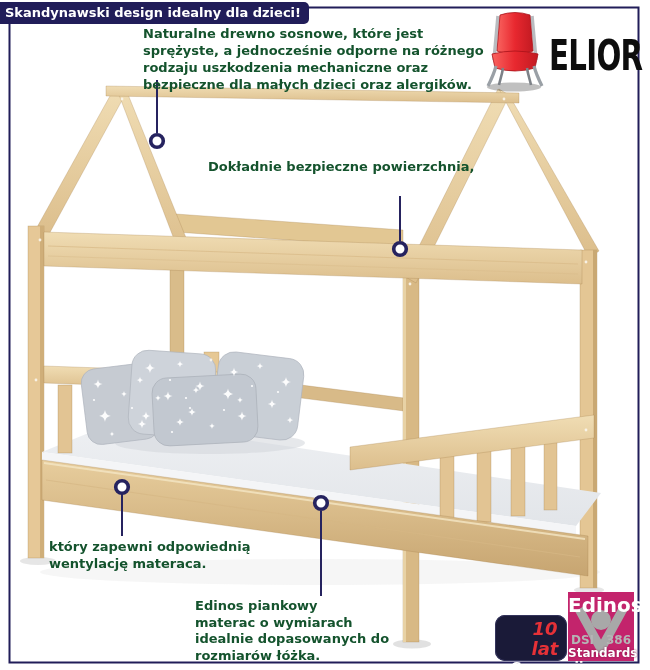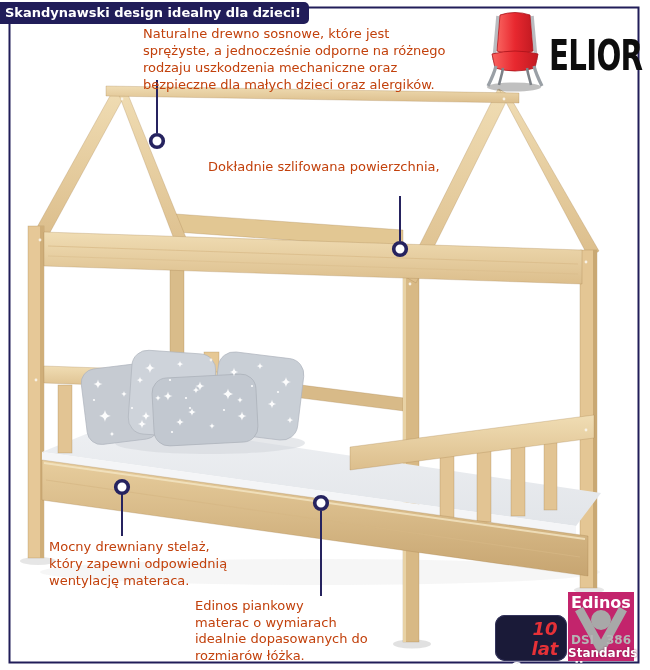--- a/index.html
+++ b/index.html
@@ -1,40 +1,40 @@
 <!DOCTYPE html>
 <html><head>
 <meta charset="utf-8">
 <style>
   html,body{margin:0;padding:0;background:#fff;}
   #canvas{
     position:relative;width:650px;height:670px;background:#fff;overflow:hidden;
     font-family:"DejaVu Sans","Liberation Sans",sans-serif;
   }
   #scene{position:absolute;left:0;top:0;}
-  .txt{position:absolute;color:#c2410c;font-weight:normal;font-size:13px;line-height:17px;white-space:nowrap;}
+  .txt{position:absolute;color:#14532d;font-weight:bold;font-size:13px;line-height:17px;white-space:nowrap;}
   #banner{
     position:absolute;left:0;top:2px;height:22px;line-height:22px;
     background:#211d59;color:#fff;font-weight:bold;font-size:13px;
     padding:0 8px 0 5px;border-radius:0 5px 5px 0;white-space:nowrap;z-index:5;
   }
   #brand{position:absolute;left:485px;top:8px;width:152px;height:86px;z-index:4;}
   #brand .wordmark{
     position:absolute;left:64px;top:26px;color:#0d0d0d;font-size:43px;font-weight:bold;
     transform:scaleX(.68);transform-origin:left center;letter-spacing:-1px;line-height:43px;
   }
   .badge{position:absolute;z-index:6;text-align:center;}
   #badge-warranty{
     left:495px;top:615px;width:72px;height:46px;background:#1a1a38;border-radius:10px;
     box-shadow:0 0 0 1px #34345c inset;
   }
   #badge-warranty .l1{display:block;margin-top:4px;color:#e63137;font-size:18px;font-weight:bold;font-style:italic;line-height:20px;padding-left:28px;}
   #badge-warranty .l2{display:block;color:#fff;font-size:13px;font-weight:bold;line-height:16px;padding-left:16px;}
   #badge-standards{left:568px;top:592px;width:66px;height:69px;background:#c3246c;}
-  #badge-standards .title{position:absolute;left:0;top:1px;width:100%;color:#fff;font-size:16px;font-weight:bold;}
+  #badge-standards .title{position:absolute;left:0;top:1px;width:100%;color:#fff;font-size:20px;font-weight:bold;}
   #badge-standards .vmark{position:absolute;left:3px;top:15px;}
   #badge-standards .dsi{position:absolute;left:3px;top:41px;color:#b5b5b5;font-size:12px;font-weight:bold;}
   #badge-standards .n804{position:absolute;right:3px;top:41px;color:#b5b5b5;font-size:12px;font-weight:bold;}
   #badge-standards .bottom{position:absolute;left:0;bottom:1px;width:100%;color:#ffffff;font-size:12px;font-weight:bold;text-shadow:0 0 2px #7e1040;}
   #cb-wood{left:143px;top:25px;}
   #cb-surface{left:208px;top:158px;}
   #cb-frame{left:49px;top:538px;}
   #cb-mattress{left:195px;top:598px;line-height:16.5px;}
 </style>
 </head>
@@ -220,24 +220,23 @@
     <span class="wordmark">ELIOR</span>
   </div>
 
   <div class="txt" id="cb-wood">
     <div>Naturalne drewno sosnowe, które jest</div>
     <div>sprężyste, a jednocześnie odporne na różnego</div>
     <div>rodzaju uszkodzenia mechaniczne oraz</div>
     <div>bezpieczne dla małych dzieci oraz alergików.</div>
   </div>
   <div class="txt" id="cb-surface">
-    <div>Dokładnie szlifowana powierzchnia,</div>
+    <div>Dokładnie bezpieczne powierzchnia,</div>
   </div>
   <div class="txt" id="cb-frame">
-    <div>Mocny drewniany stelaż,</div>
     <div>który zapewni odpowiednią</div>
     <div>wentylację materaca.</div>
   </div>
   <div class="txt" id="cb-mattress">
     <div>Edinos piankowy</div>
     <div>materac o wymiarach</div>
     <div>idealnie dopasowanych do</div>
     <div>rozmiarów łóżka.</div>
   </div>
 

